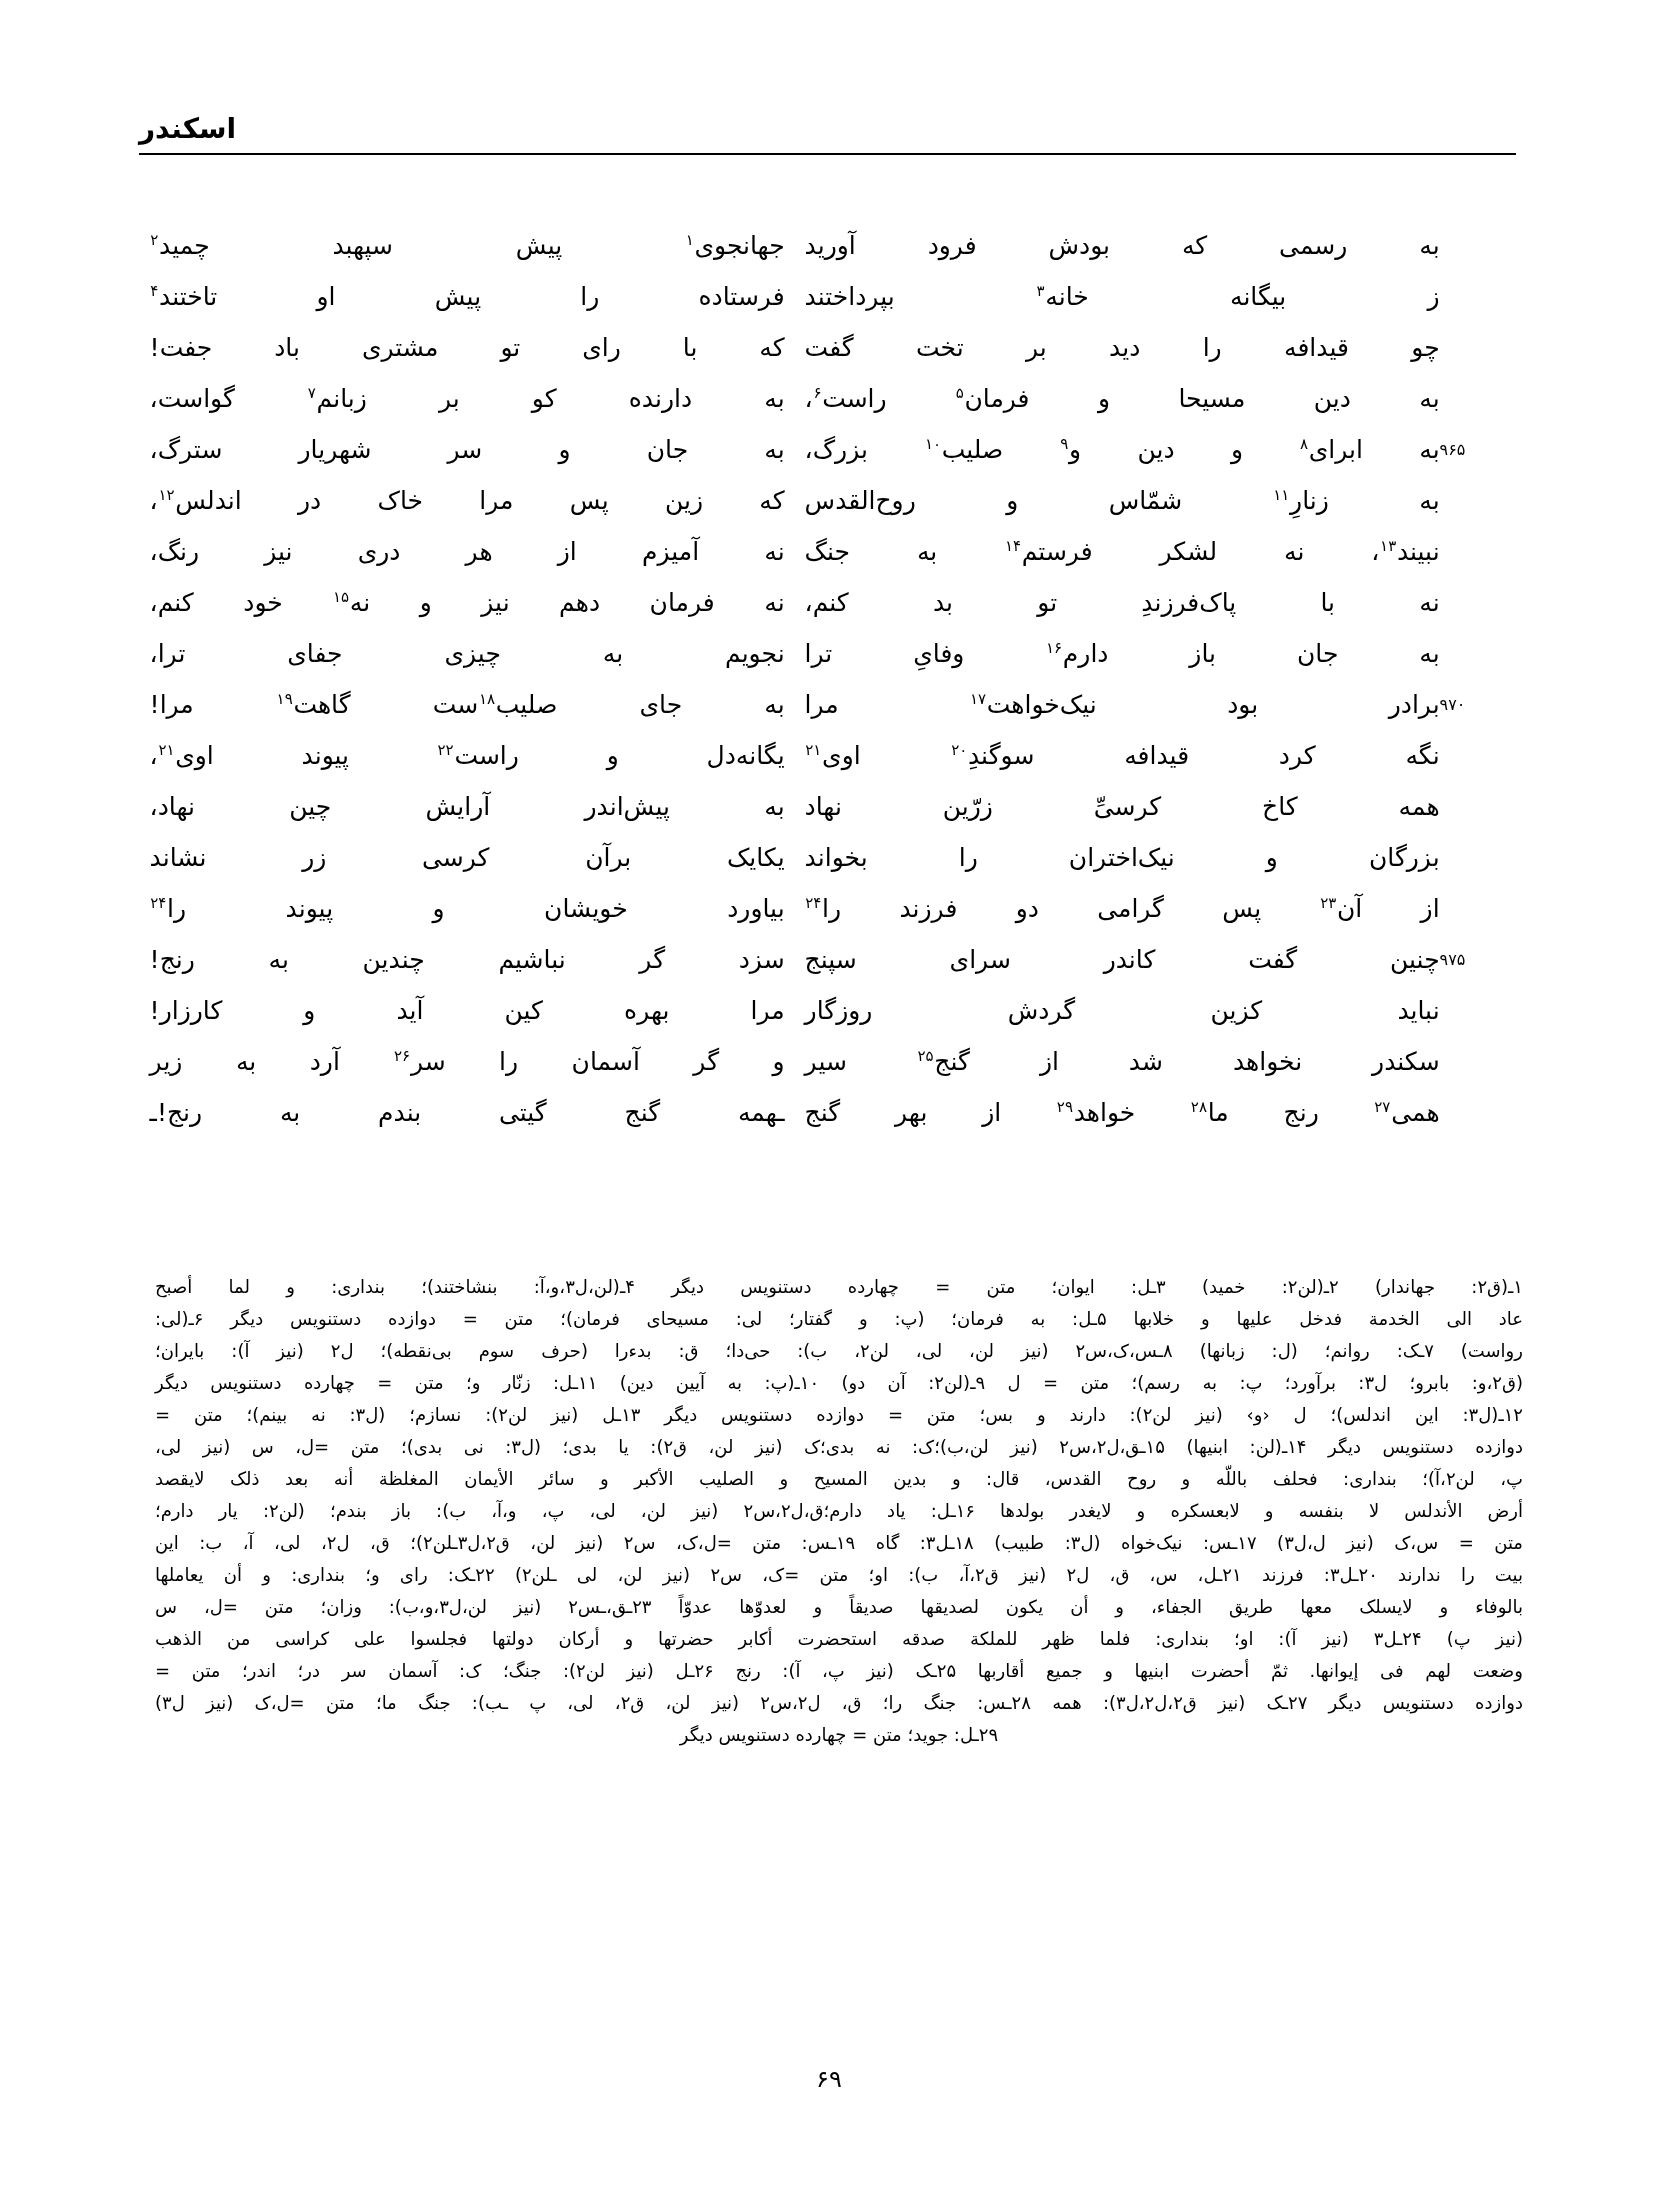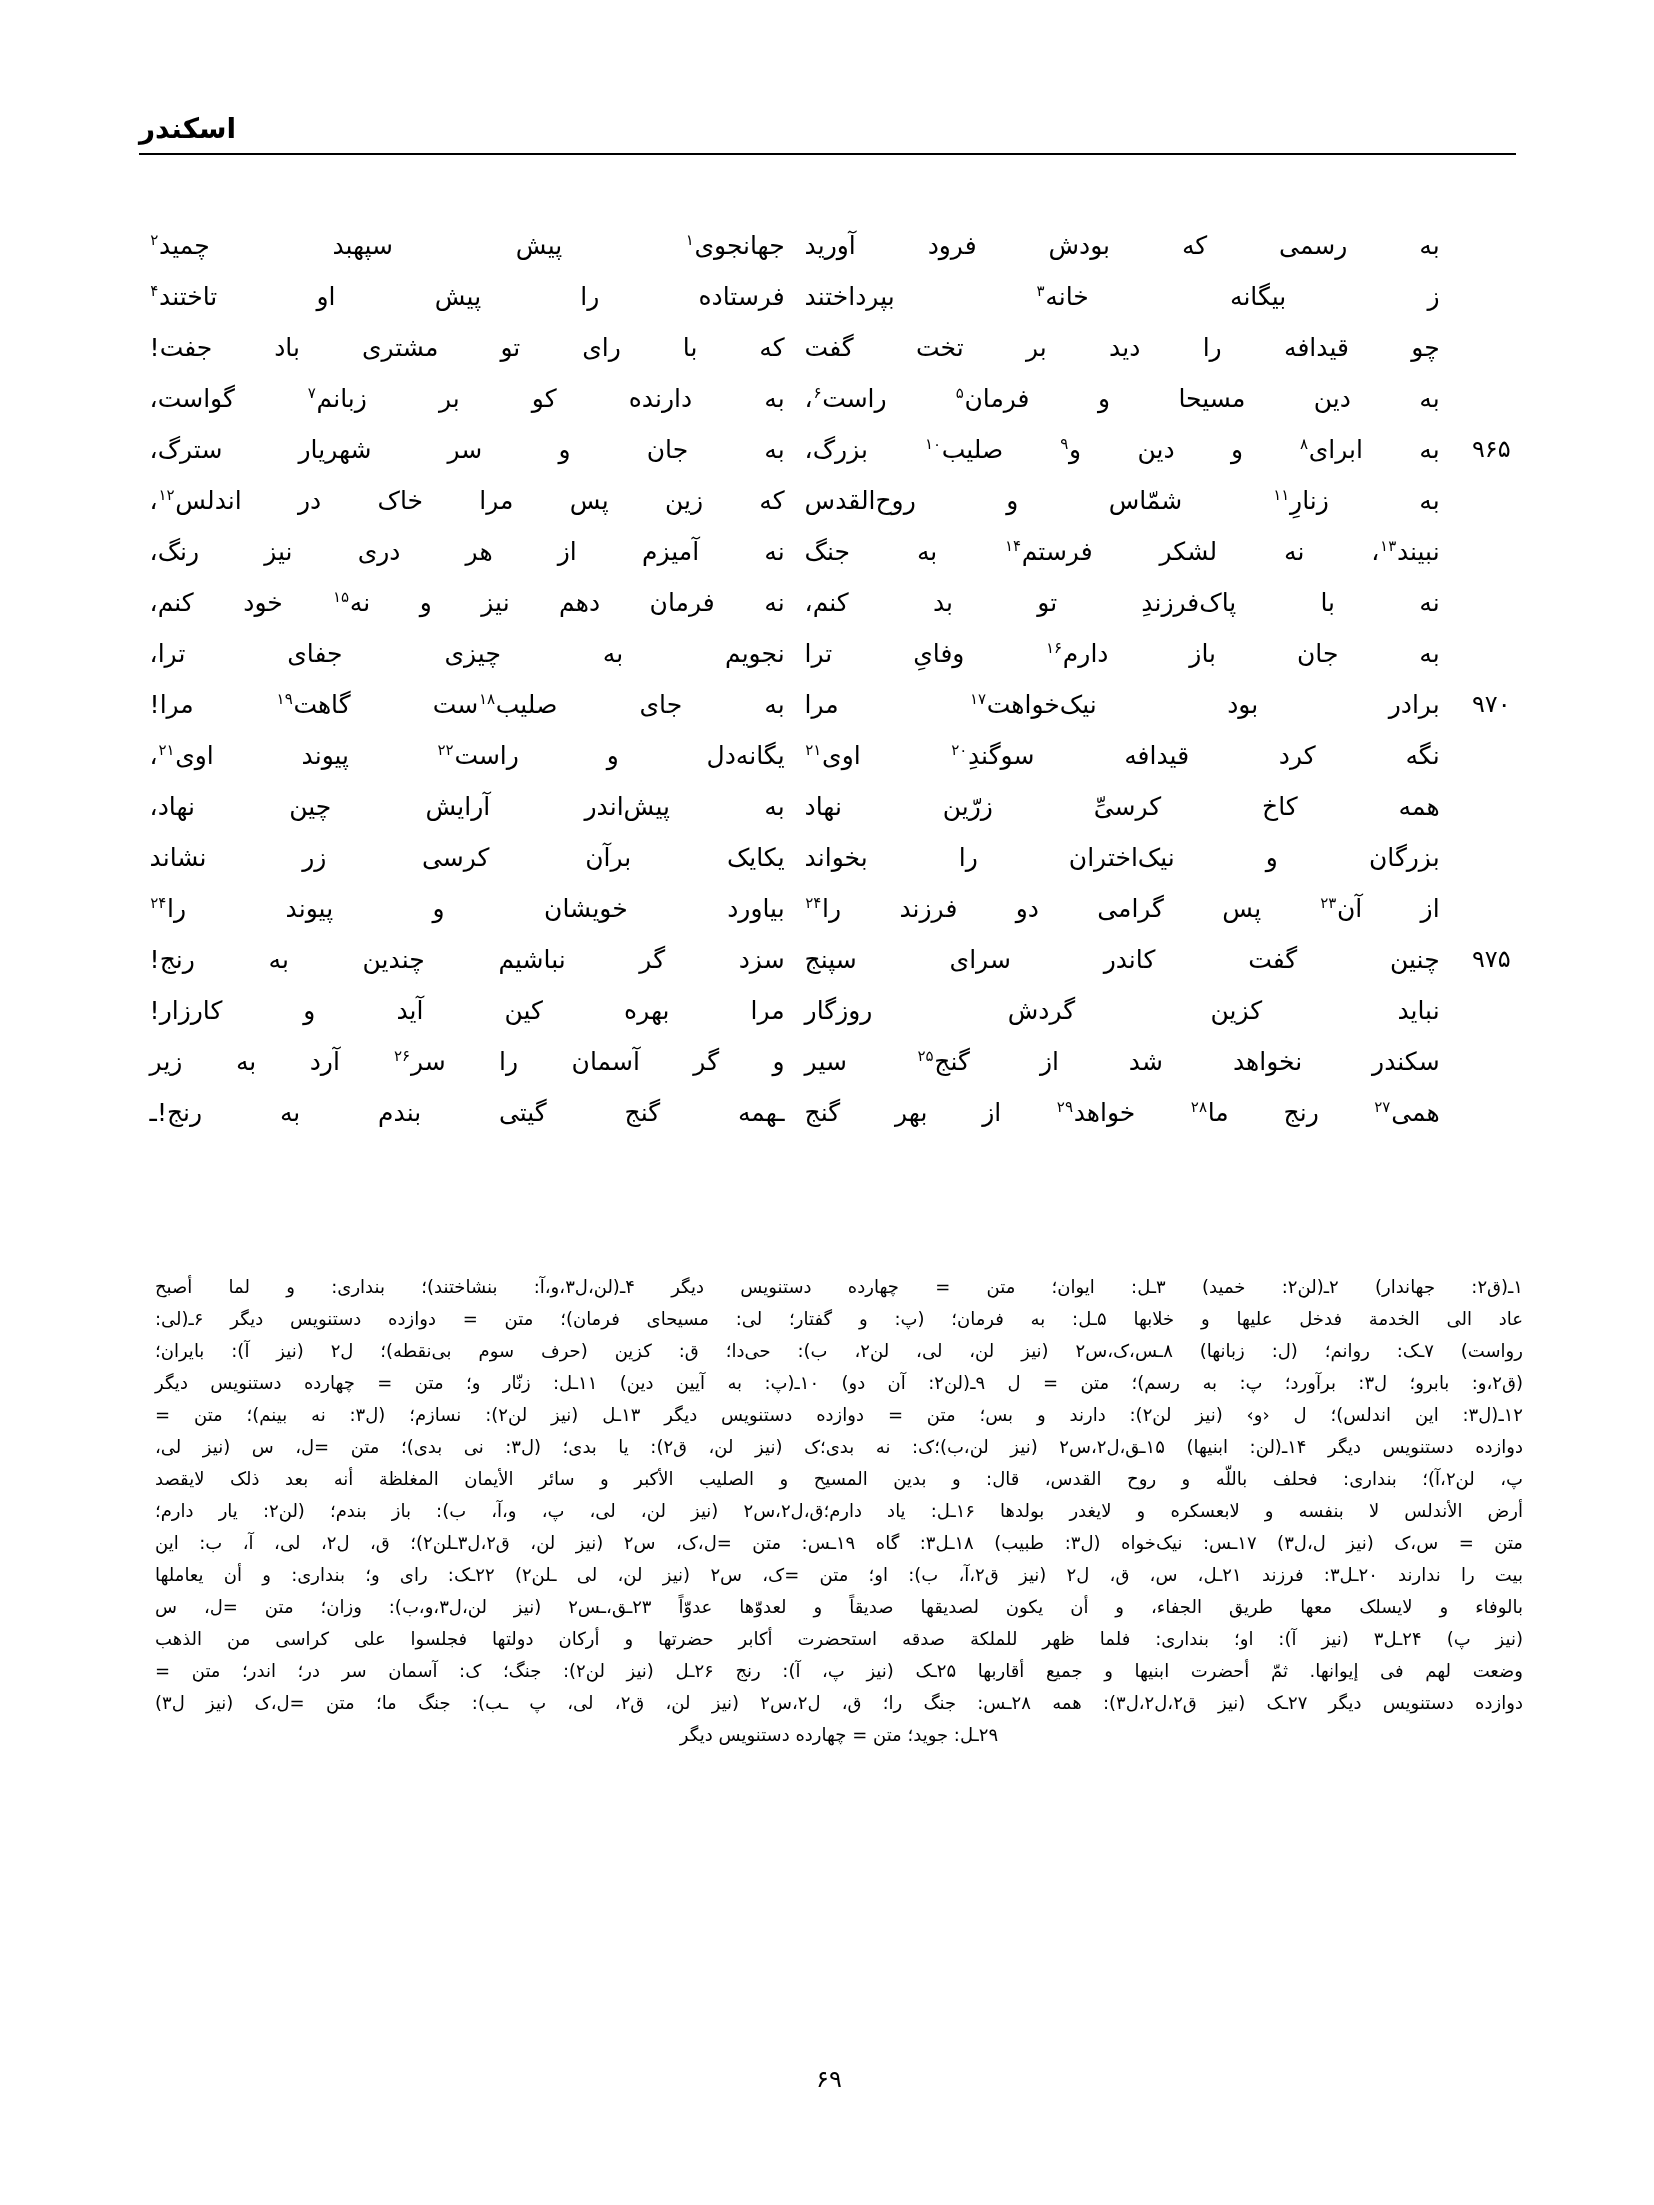--- a/index.html
+++ b/index.html
@@ -56,23 +56,23 @@
     display: flex;
     flex-direction: row;
     align-items: flex-start;
     width: 100%;
     height: 51px;
     box-sizing: border-box;
   }
   
   .line-no {
     flex: 0 0 71px;
-    font-size: 24px;
+    font-size: 16px;
     line-height: 45px;
-    text-align: right;
+    text-align: left;
     padding-right: 5.4px;
     white-space: nowrap;
   }
   .hemistich {
     flex: 0 0 635px;
     font-size: 25px;
     line-height: 45px;
     white-space: nowrap;
     text-align: justify;
     text-align-last: justify;
@@ -220,21 +220,21 @@
       <div class="verse-row">
         <div class="line-no"></div>
         <div class="hemistich first">همی<sup class="note">۲۷</sup> رنج ما<sup class="note">۲۸</sup> خواهد<sup class="note">۲۹</sup> از بهر گنج</div>
         <div class="hemistich second">ـهمه گنج گیتی بندم به رنج!ـ</div>
       </div>
     </div>
 
   <div class="apparatus">
       <div class="app-line">۱ـ(ق۲: جهاندار) ۲ـ(لن۲: خمید) ۳ـل: ایوان؛ متن = چهارده دستنویس دیگر ۴ـ(لن،ل۳،و،آ: بنشاختند)؛ بنداری: و لما أصبح</div>
       <div class="app-line">عاد الی الخدمة فدخل علیها و خلابها ۵ـل: به فرمان؛ (پ: و گفتار؛ لی: مسیحای فرمان)؛ متن = دوازده دستنویس دیگر ۶ـ(لی:</div>
-      <div class="app-line">رواست) ۷ـک: روانم؛ (ل: زبانها) ۸ـس،ک،س۲ (نیز لن، لی، لن۲، ب): حی‌دا؛ ق: کزین (حرف سوم بی‌نقطه)؛ ل۲ (نیز آ): بایران؛</div>
+      <div class="app-line">رواست) ۷ـک: روانم؛ (ل: زبانها) ۸ـس،ک،س۲ (نیز لن، لی، لن۲، ب): حی‌دا؛ ق: بدءرا (حرف سوم بی‌نقطه)؛ ل۲ (نیز آ): بایران؛</div>
       <div class="app-line">(ق۲،و: بابرو؛ ل۳: برآورد؛ پ: به رسم)؛ متن = ل ۹ـ(لن۲: آن دو) ۱۰ـ(پ: به آیین دین) ۱۱ـل: زنّار و؛ متن = چهارده دستنویس دیگر</div>
       <div class="app-line">۱۲ـ(ل۳: این اندلس)؛ ل ‹و› (نیز لن۲): دارند و بس؛ متن = دوازده دستنویس دیگر ۱۳ـل (نیز لن۲): نسازم؛ (ل۳: نه بینم)؛ متن =</div>
       <div class="app-line">دوازده دستنویس دیگر ۱۴ـ(لن: ابنیها) ۱۵ـق،ل۲،س۲ (نیز لن،ب)؛ک: نه بدی؛ک (نیز لن، ق۲): یا بدی؛ (ل۳: نی بدی)؛ متن =ل، س (نیز لی،</div>
       <div class="app-line">پ، لن۲،آ)؛ بنداری: فحلف باللّه و روح القدس، قال: و بدین المسیح و الصلیب الأکبر و سائر الأیمان المغلظة أنه بعد ذلک لایقصد</div>
       <div class="app-line">أرض الأندلس لا بنفسه و لابعسکره و لایغدر بولدها ۱۶ـل: یاد دارم؛ق،ل۲،س۲ (نیز لن، لی، پ، و،آ، ب): باز بندم؛ (لن۲: یار دارم؛</div>
       <div class="app-line">متن = س،ک (نیز ل،ل۳) ۱۷ـس: نیک‌خواه (ل۳: طبیب) ۱۸ـل۳: گاه ۱۹ـس: متن =ل،ک، س۲ (نیز لن، ق۲،ل۳ـلن۲)؛ ق، ل۲، لی، آ، ب: این</div>
       <div class="app-line">بیت را ندارند ۲۰ـل۳: فرزند ۲۱ـل، س، ق، ل۲ (نیز ق۲،آ، ب): او؛ متن =ک، س۲ (نیز لن، لی ـلن۲) ۲۲ـک: رای و؛ بنداری: و أن یعاملها</div>
       <div class="app-line">بالوفاء و لایسلک معها طریق الجفاء، و أن یکون لصدیقها صدیقاً و لعدوّها عدوّاً ۲۳ـق،ـس۲ (نیز لن،ل۳،و،ب): وزان؛ متن =ل، س</div>
       <div class="app-line">(نیز پ) ۲۴ـل۳ (نیز آ): او؛ بنداری: فلما ظهر للملکة صدقه استحضرت أکابر حضرتها و أرکان دولتها فجلسوا علی کراسی من الذهب</div>
       <div class="app-line">وضعت لهم فی إیوانها. ثمّ أحضرت ابنیها و جمیع أقاربها ۲۵ـک (نیز پ، آ): رنج ۲۶ـل (نیز لن۲): جنگ؛ ک: آسمان سر در؛ اندر؛ متن =</div>

